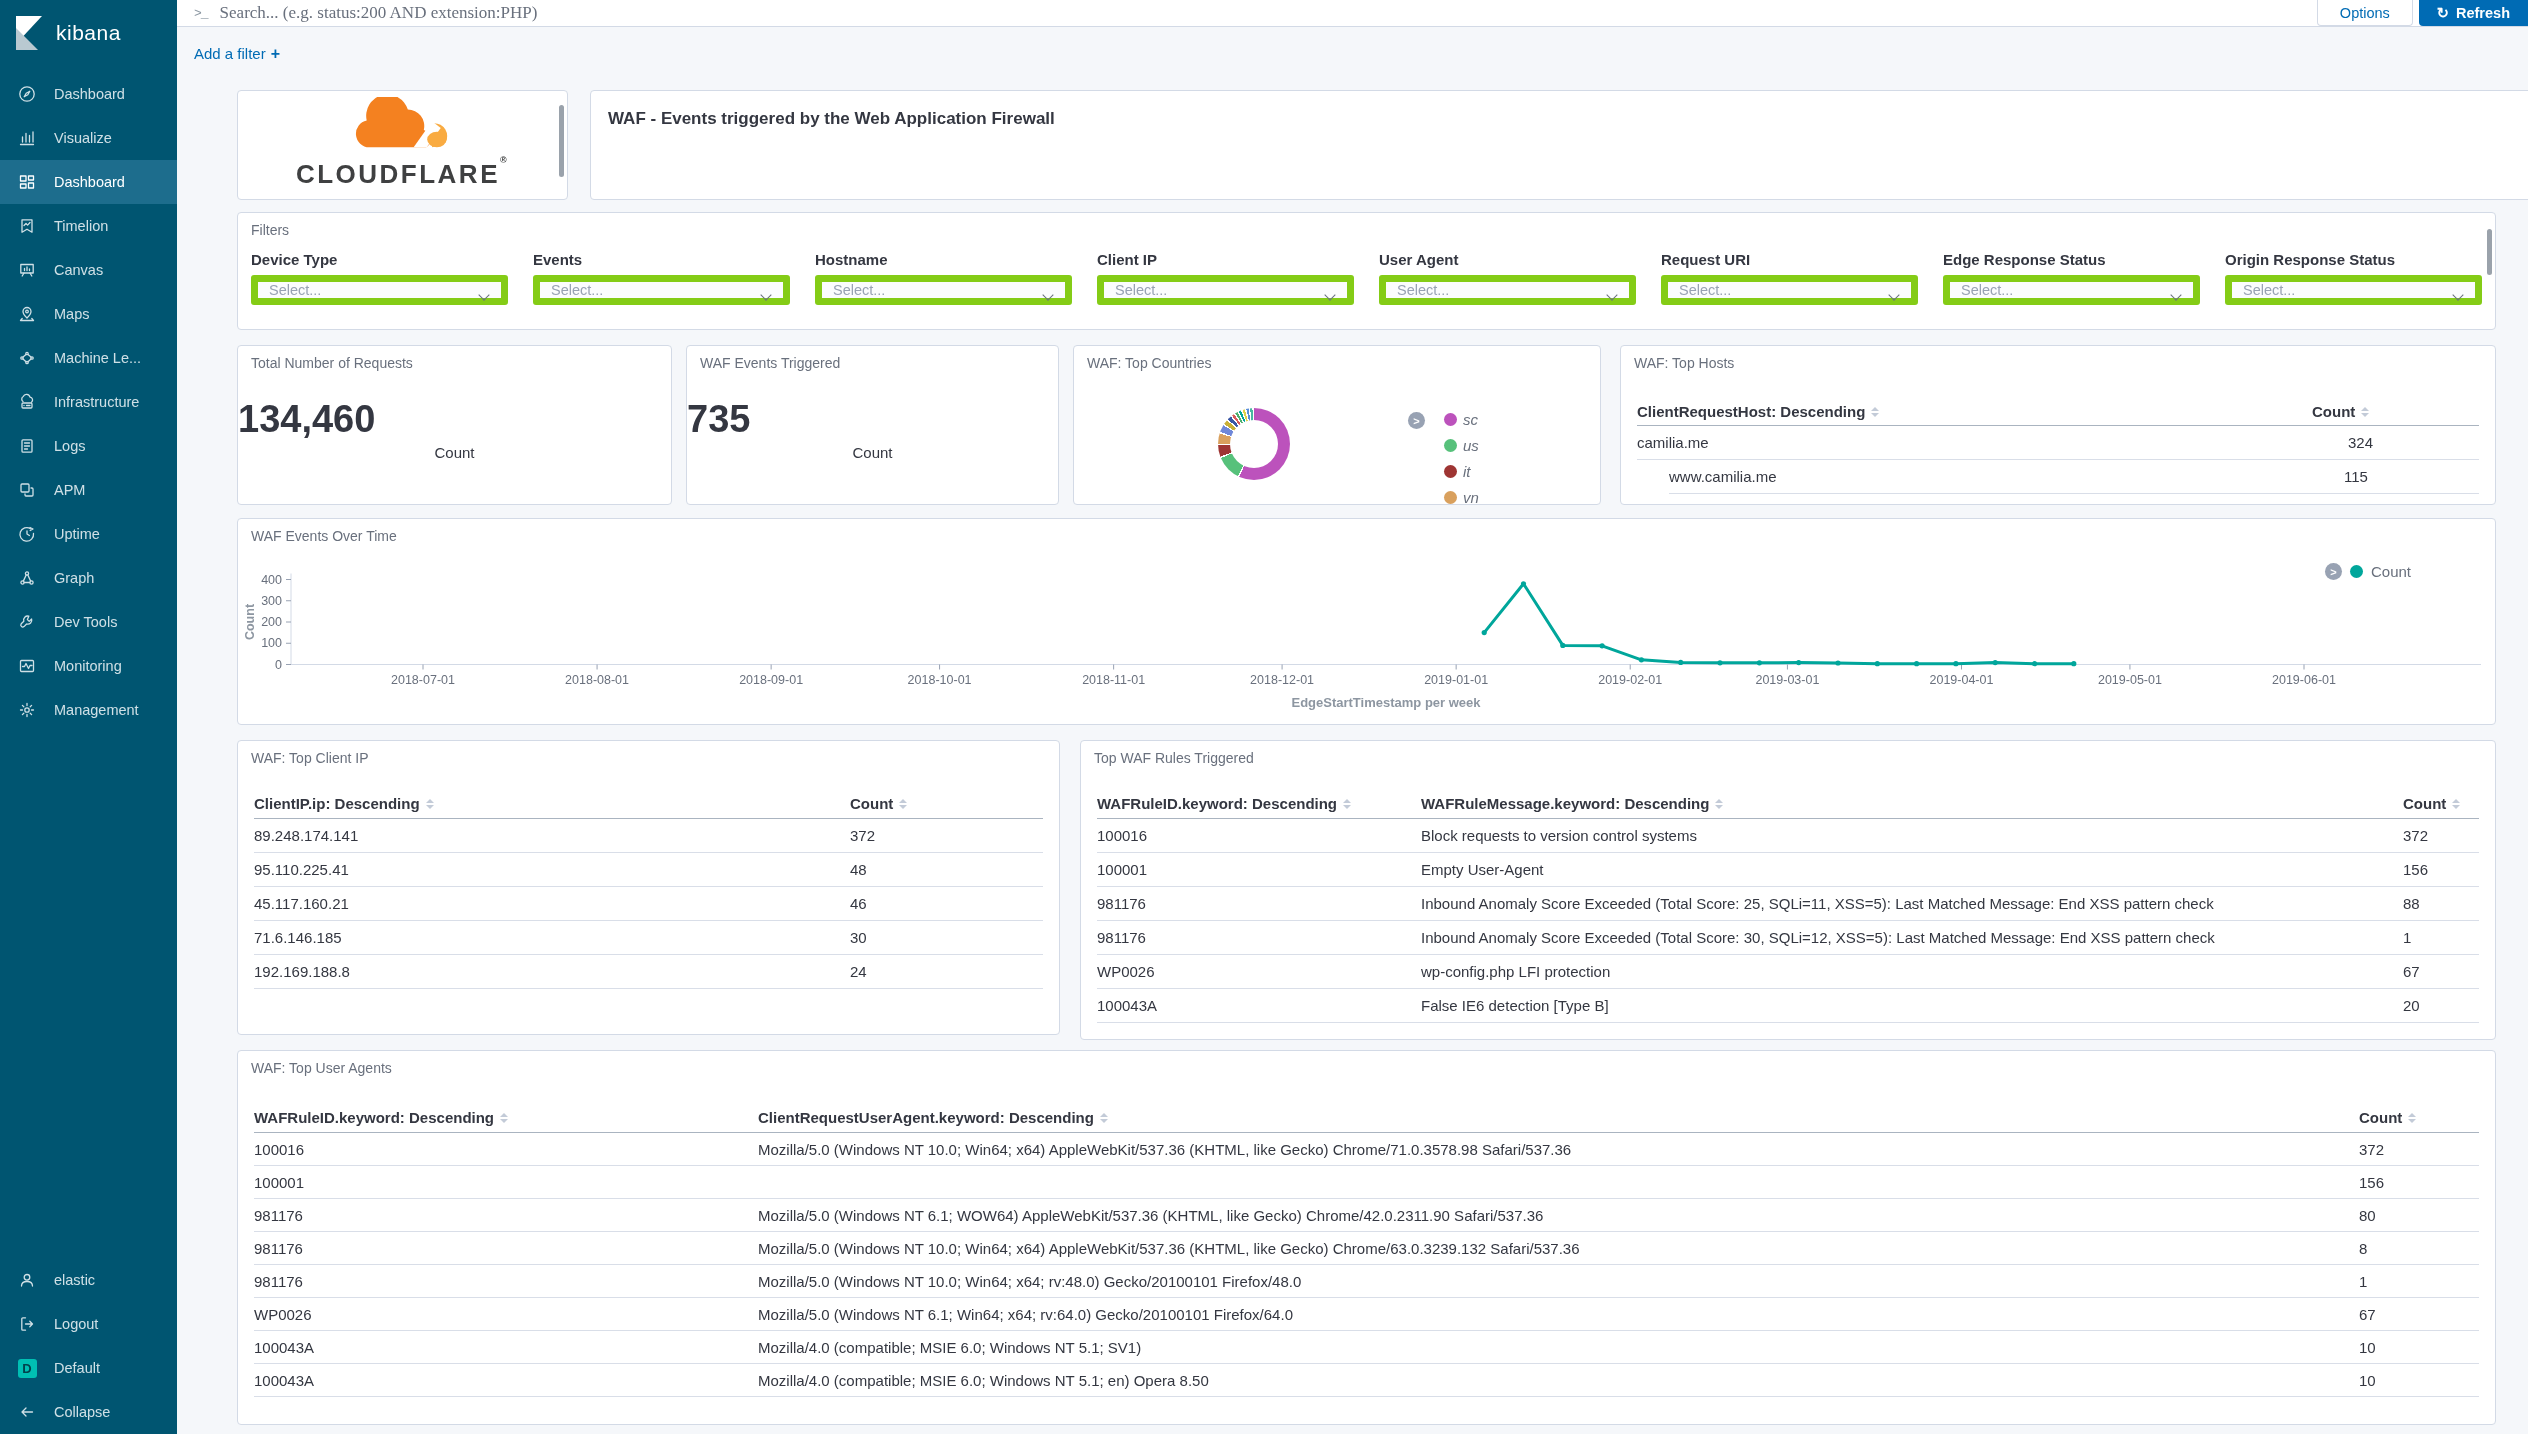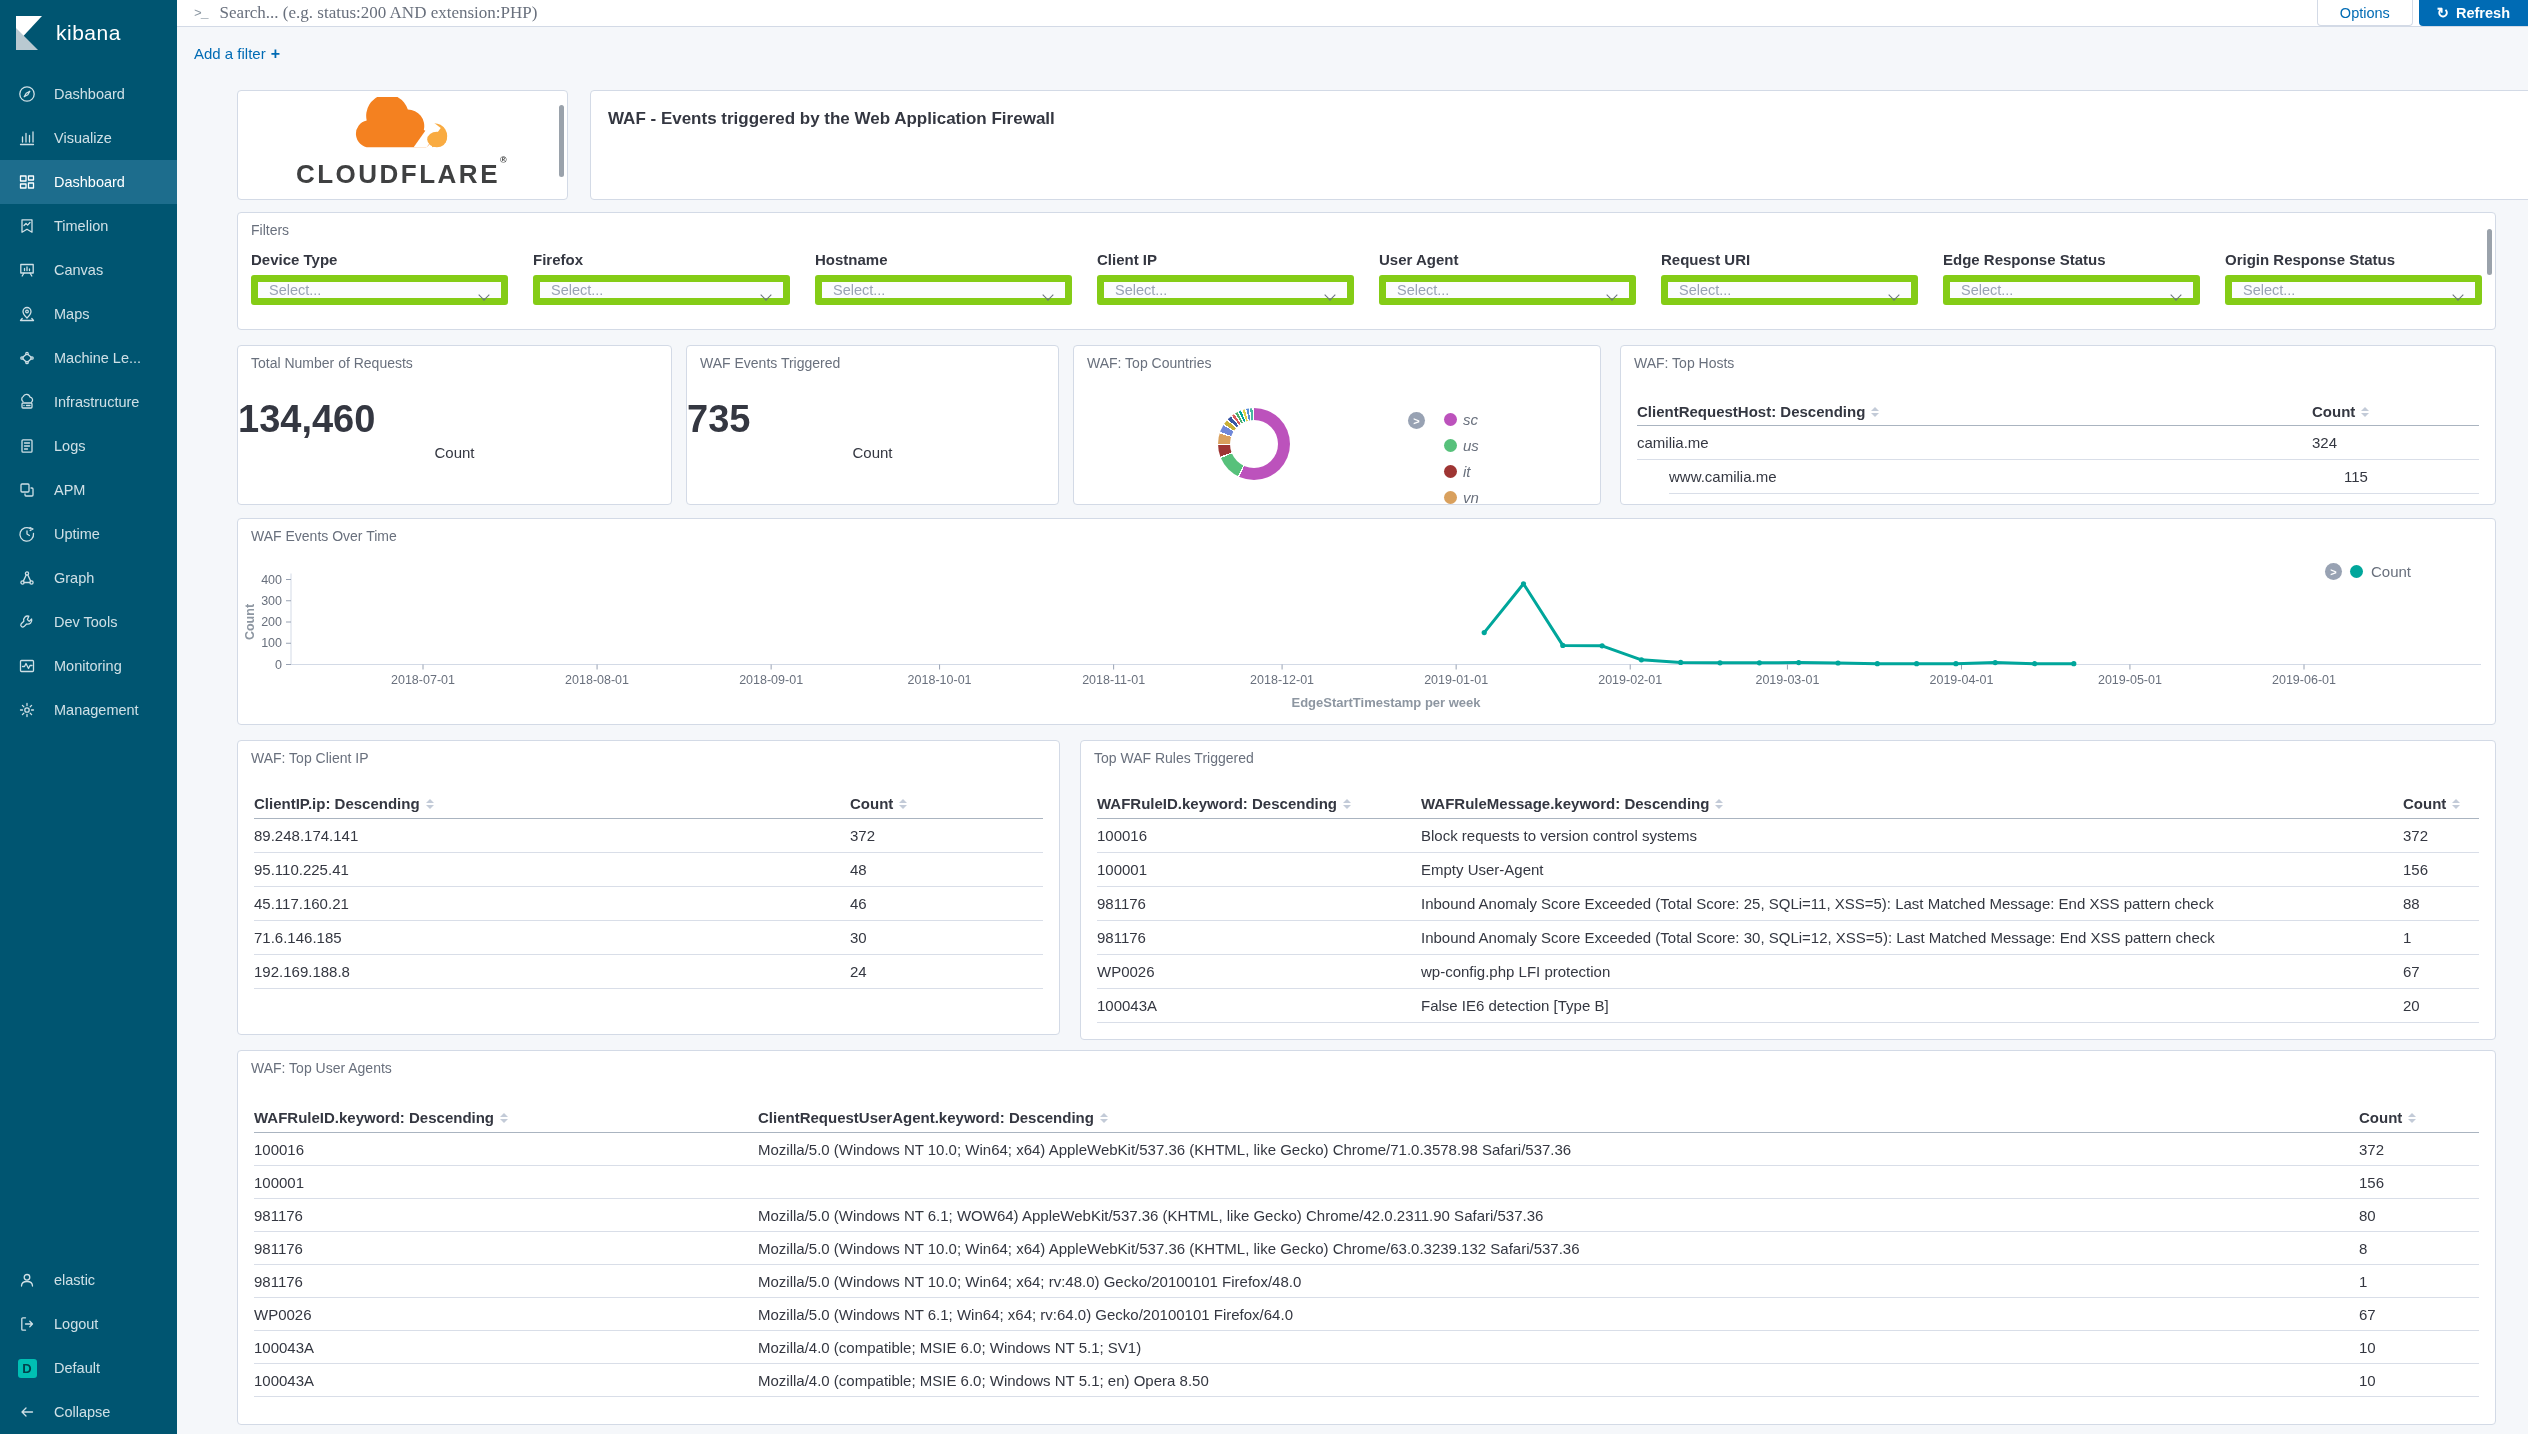--- a/index.html
+++ b/index.html
@@ -315,21 +315,21 @@
       <div class="ptitle">Filters</div>
       <div class="filters-row" id="filters-row">
           <div class="ffield">
             <div class="flabel">Device Type</div>
             <div class="fselect">
               <span class="sel-ph">Select...</span>
               <span class="chev"></span>
             </div>
           </div>
           <div class="ffield">
-            <div class="flabel">Firefox</div>
+            <div class="flabel">Events</div>
             <div class="fselect">
               <span class="sel-ph">Select...</span>
               <span class="chev"></span>
             </div>
           </div>
           <div class="ffield">
             <div class="flabel">Hostname</div>
             <div class="fselect">
               <span class="sel-ph">Select...</span>
               <span class="chev"></span>
@@ -422,21 +422,21 @@
               </span>
             </div>
             <div>
               <span>Count</span>
               <span class="caret">
                 <i class="up"></i>
                 <i class="dn"></i>
               </span>
             </div>
           </div>
-          <div class="krow" style="grid-template-columns: 675px 1fr; height: 34px;">
+          <div class="krow" style="grid-template-columns: 675px 1fr; height: 34px; gap: 36px;">
             <div>camilia.me</div>
             <div>324</div>
           </div>
           <div class="krow" style="grid-template-columns: 675px 1fr; height: 34px; margin-left: 32px;">
             <div>www.camilia.me</div>
             <div>115</div>
           </div>
         </div>
     </div>
 

